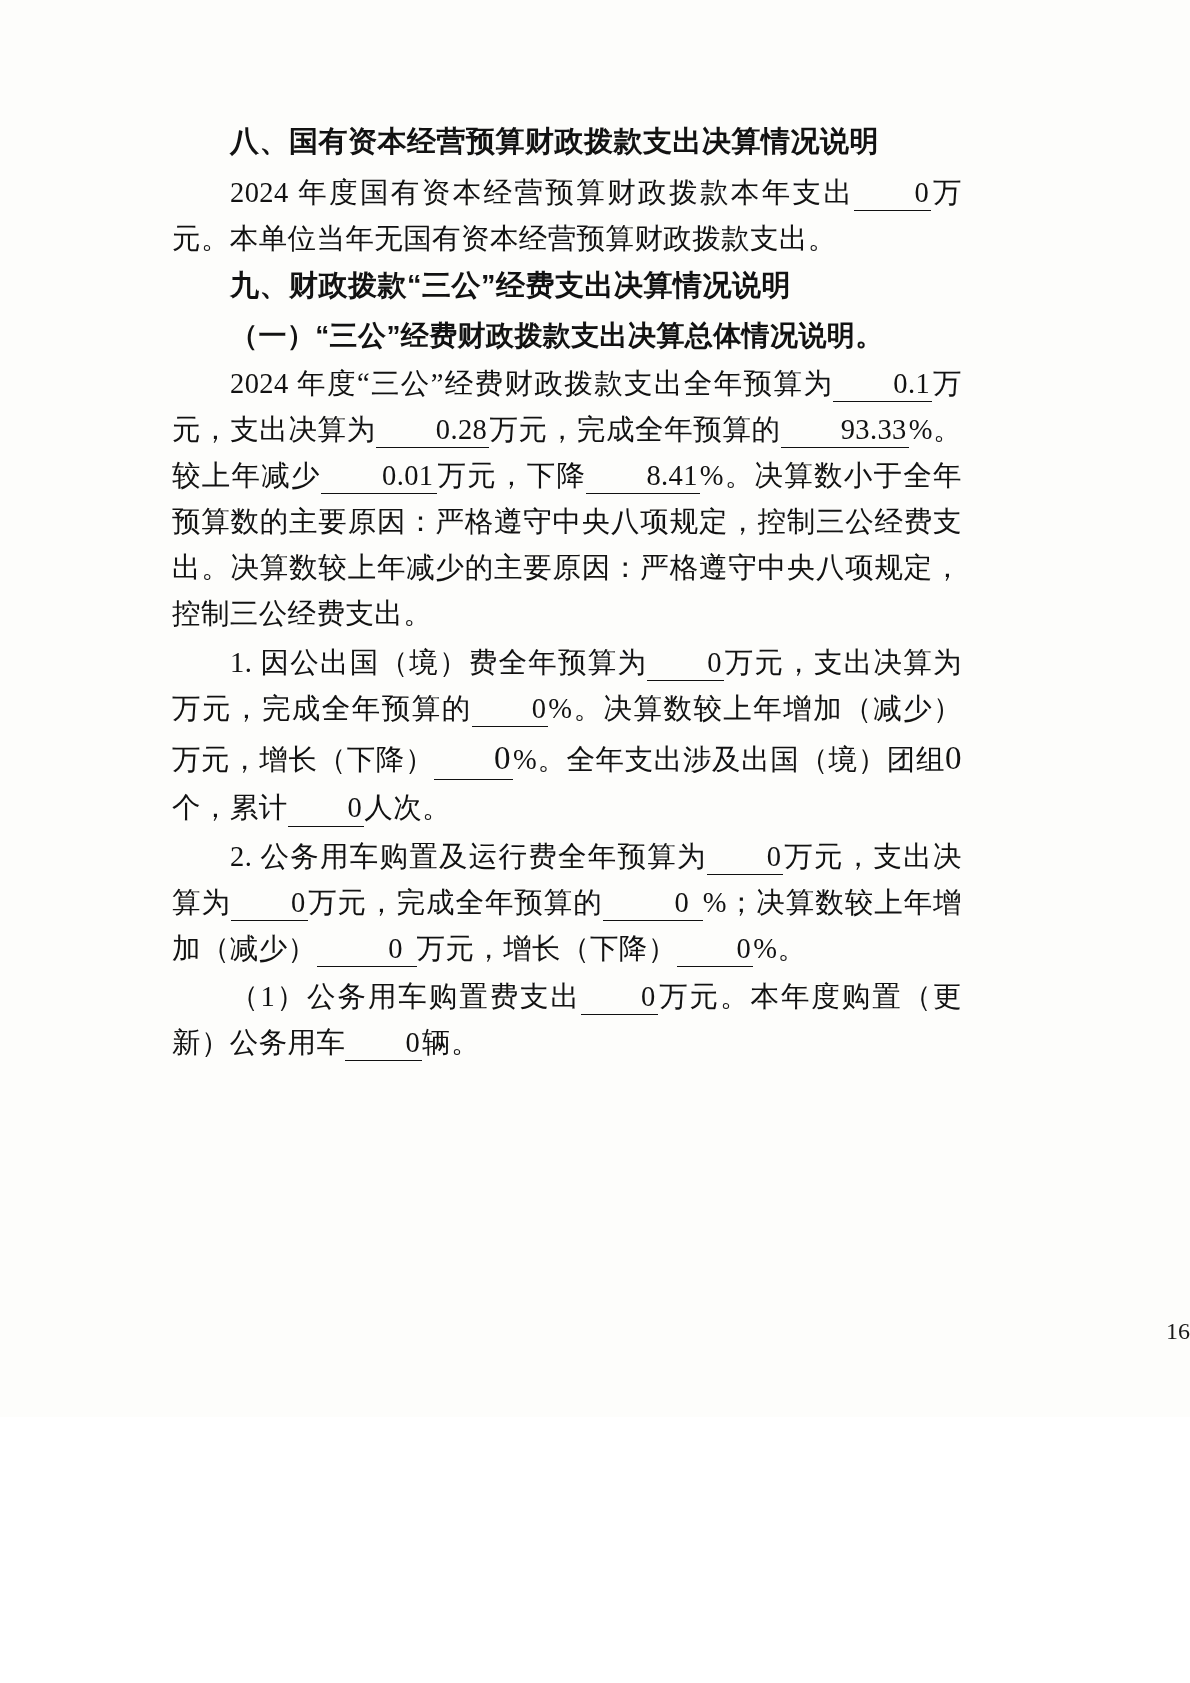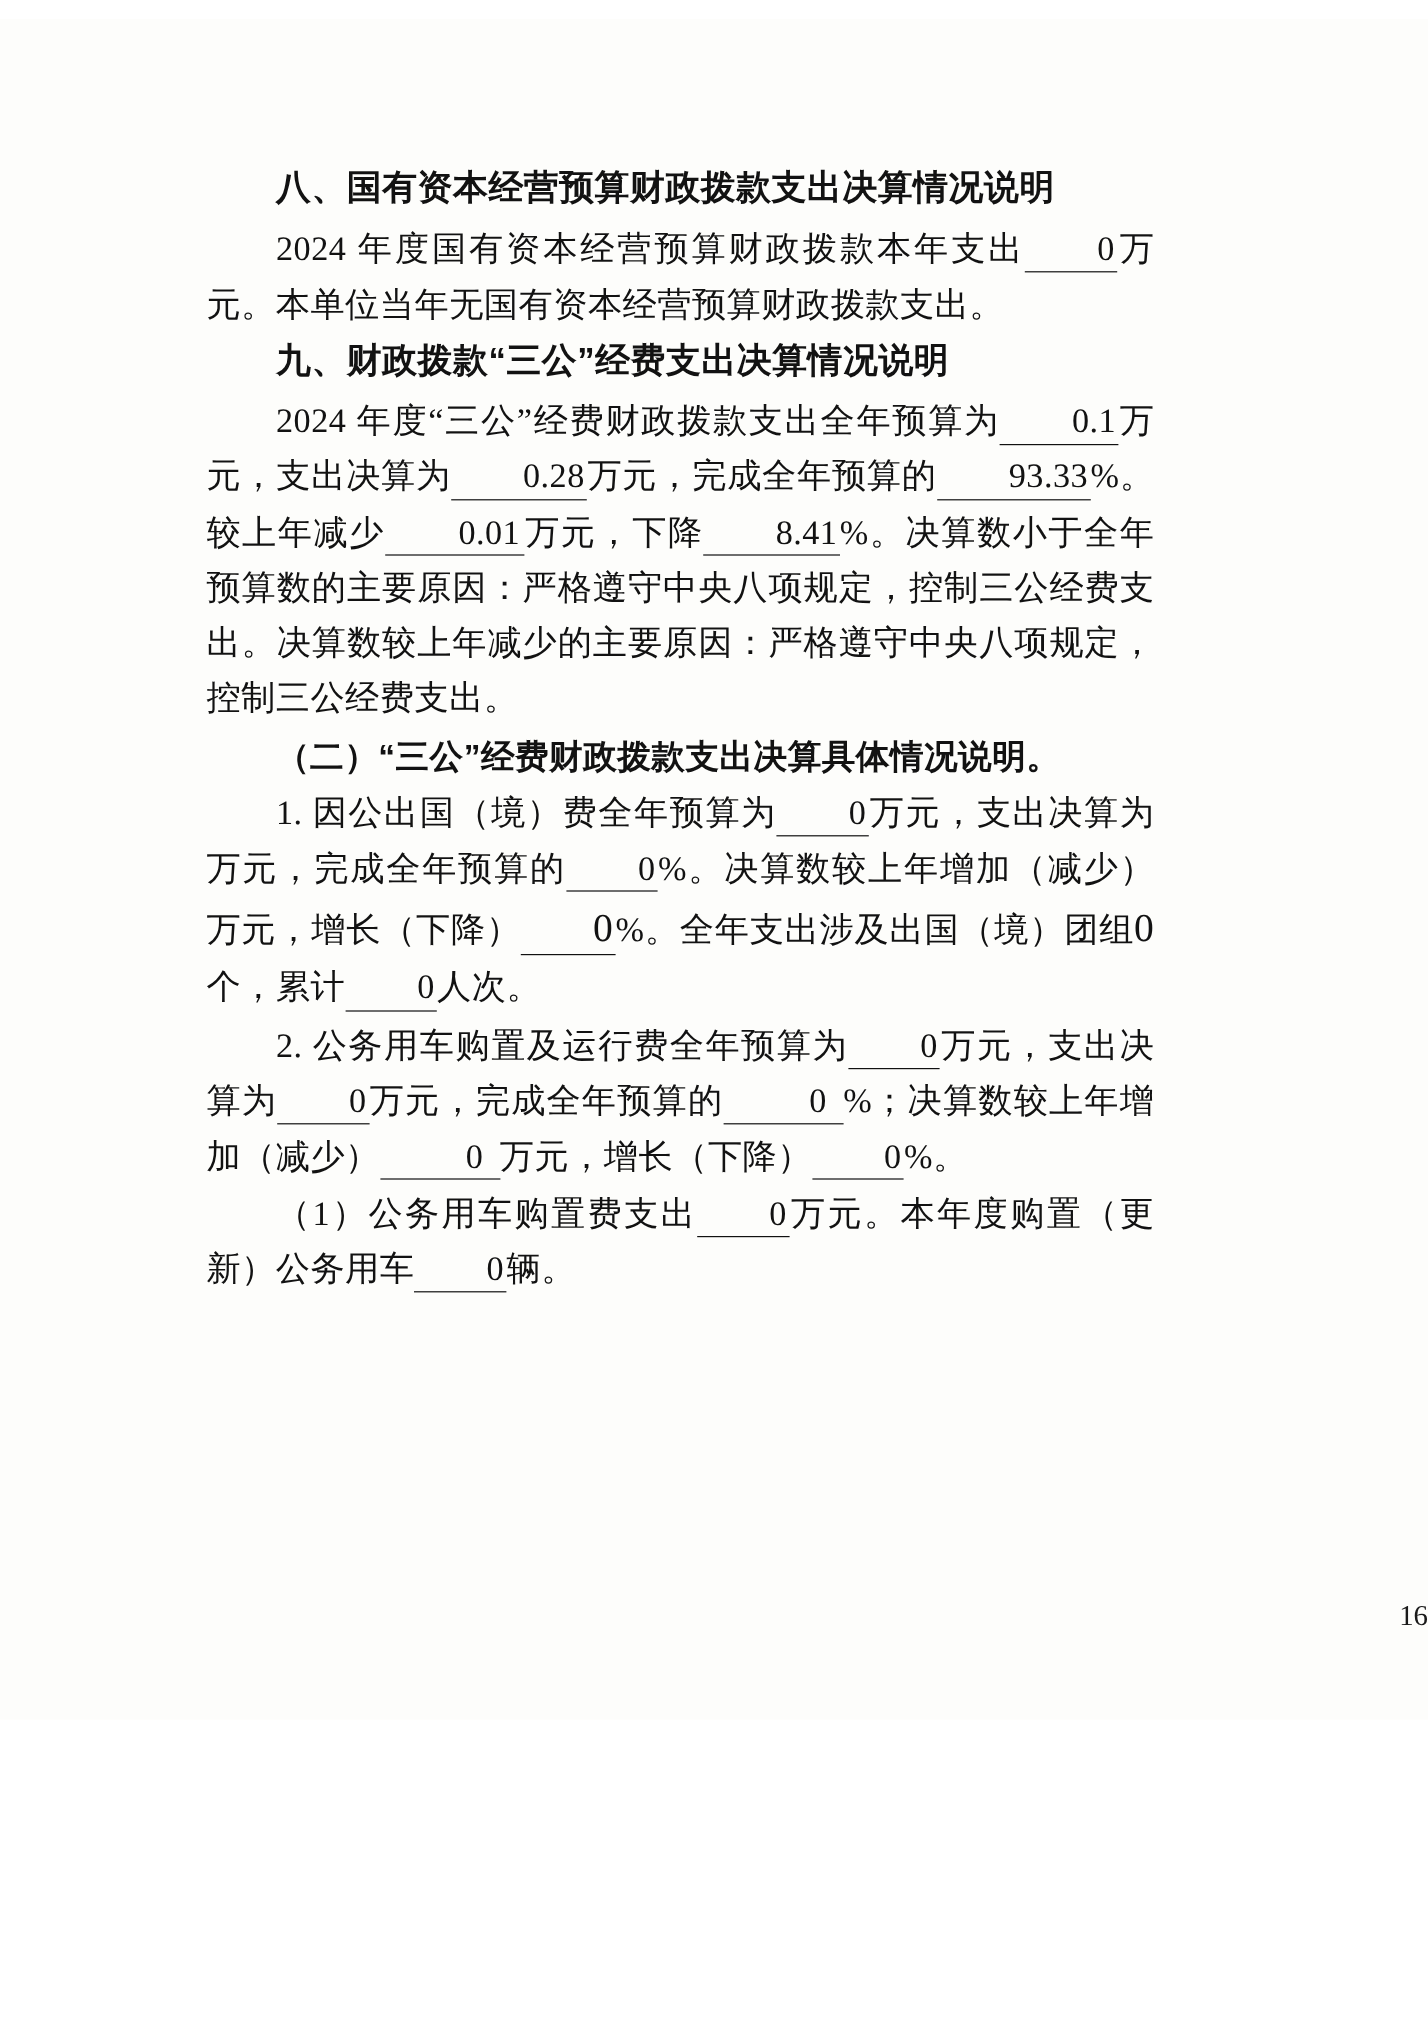--- a/index.html
+++ b/index.html
@@ -5,21 +5,21 @@
   html, body {
     margin: 0;
     padding: 0;
     background: #ffffff;
   }
   .page {
     position: relative;
     width: 1190px;
     height: 1417px;
     background: #fdfdfb;
-    margin: 16px auto;
+    margin: 0 auto;
     font-family: "Liberation Serif", "DejaVu Serif", serif;
     color: #121212;
     box-sizing: border-box;
   }
   .content {
     position: absolute;
     left: 172px;
     top: 120px;
     width: 790px;
   }
@@ -81,24 +81,24 @@
 
 <div class="page">
   <div class="content">
 
     <h2 class="section-heading">八、国有资本经营预算财政拨款支出决算情况说明</h2>
 
     <p class="para" id="p-8-1">2024 年度国有资本经营预算财政拨款本年支出<span class="blank num b-s">0</span>万元。本单位当年无国有资本经营预算财政拨款支出。</p>
 
     <h2 class="section-heading gap-top">九、财政拨款“三公”经费支出决算情况说明</h2>
 
+    <p class="para sub">（一）“三公”经费财政拨款支出决算总体情况说明。</p>
 
     <p class="para gap-top" id="p-9-1">2024 年度“三公”经费财政拨款支出全年预算为<span class="blank num b-m">0.1</span>万元，支出决算为<span class="blank num b-l">0.28</span>万元，完成全年预算的<span class="blank num b-l">93.33</span>%。较上年减少<span class="blank num b-xl">0.01</span>万元，下降<span class="blank num b-m">8.41</span>%。决算数小于全年预算数的主要原因：严格遵守中央八项规定，控制三公经费支出。决算数较上年减少的主要原因：严格遵守中央八项规定，控制三公经费支出。</p>
 
-    <p class="para sub gap-top">（二）“三公”经费财政拨款支出决算具体情况说明。</p>
 
     <p class="para gap-top" id="p-9-2">1. 因公出国（境）费全年预算为<span class="blank num b-s">0</span>万元，支出决算为       万元，完成全年预算的<span class="blank num b-m">0</span>%。决算数较上年增加（减少）        万元，增长（下降）<span class="blank num b-s big">0</span>%。全年支出涉及出国（境）团组<span class="big num">0</span>个，累计<span class="blank num b-m">0</span>人次。</p>
 
     <p class="para gap-top" id="p-9-3">2. 公务用车购置及运行费全年预算为<span class="blank num b-s">0</span>万元，支出决算为<span class="blank num b-m">0</span>万元，完成全年预算的<span class="blank num b-l">0</span>%；决算数较上年增加（减少）<span class="blank num b-l">0</span>万元，增长（下降）<span class="blank num b-m">0</span>%。</p>
 
     <p class="para gap-top" id="p-9-4">（1）公务用车购置费支出<span class="blank num b-m">0</span>万元。本年度购置（更新）公务用车<span class="blank num b-m">0</span>辆。</p>
 
 
   </div>
 

